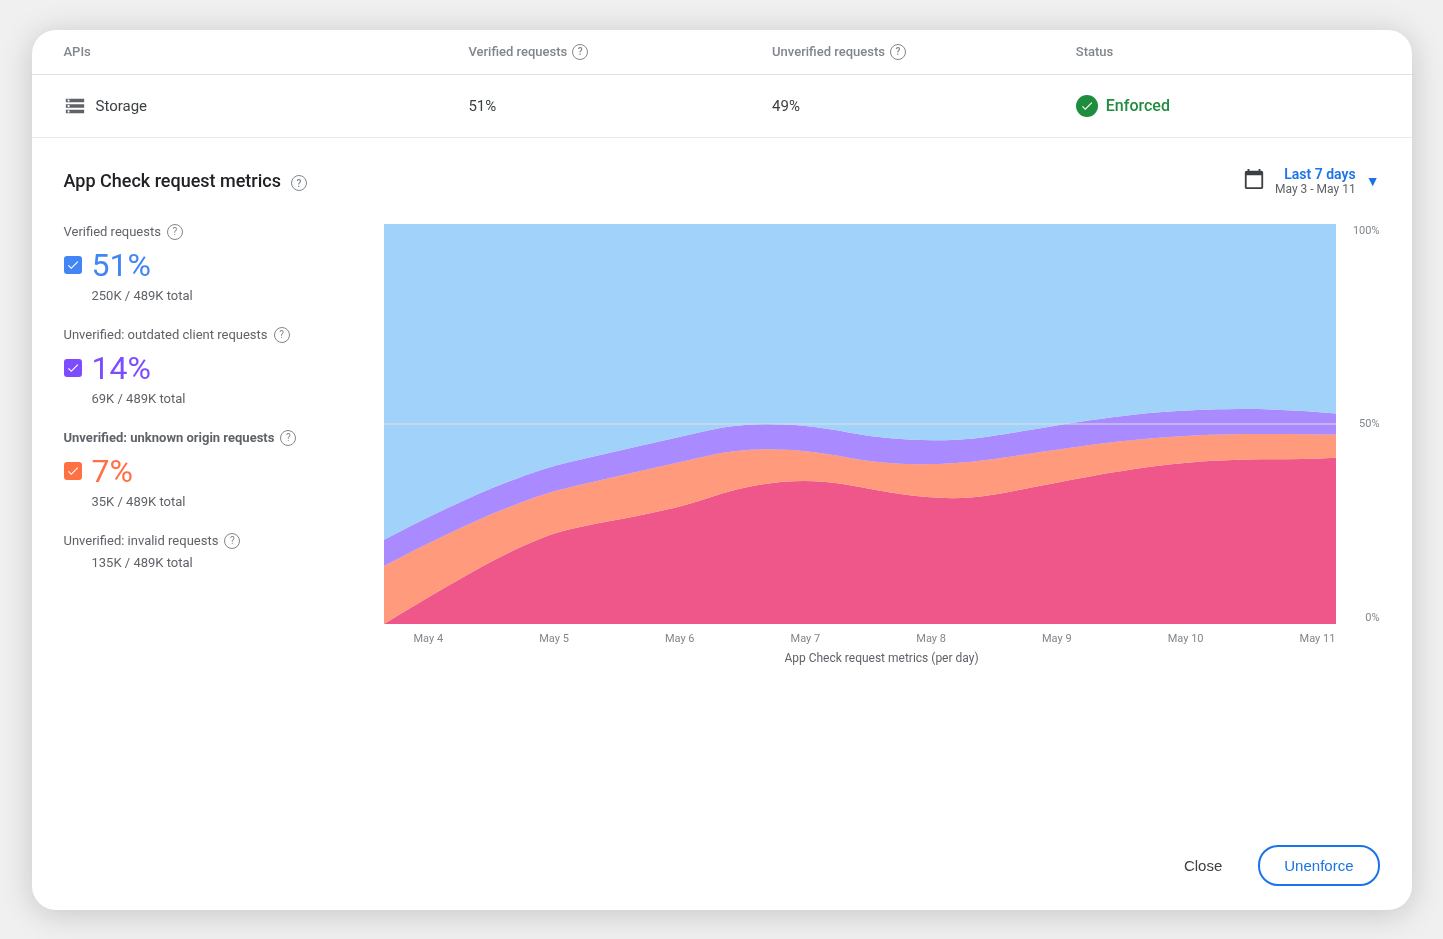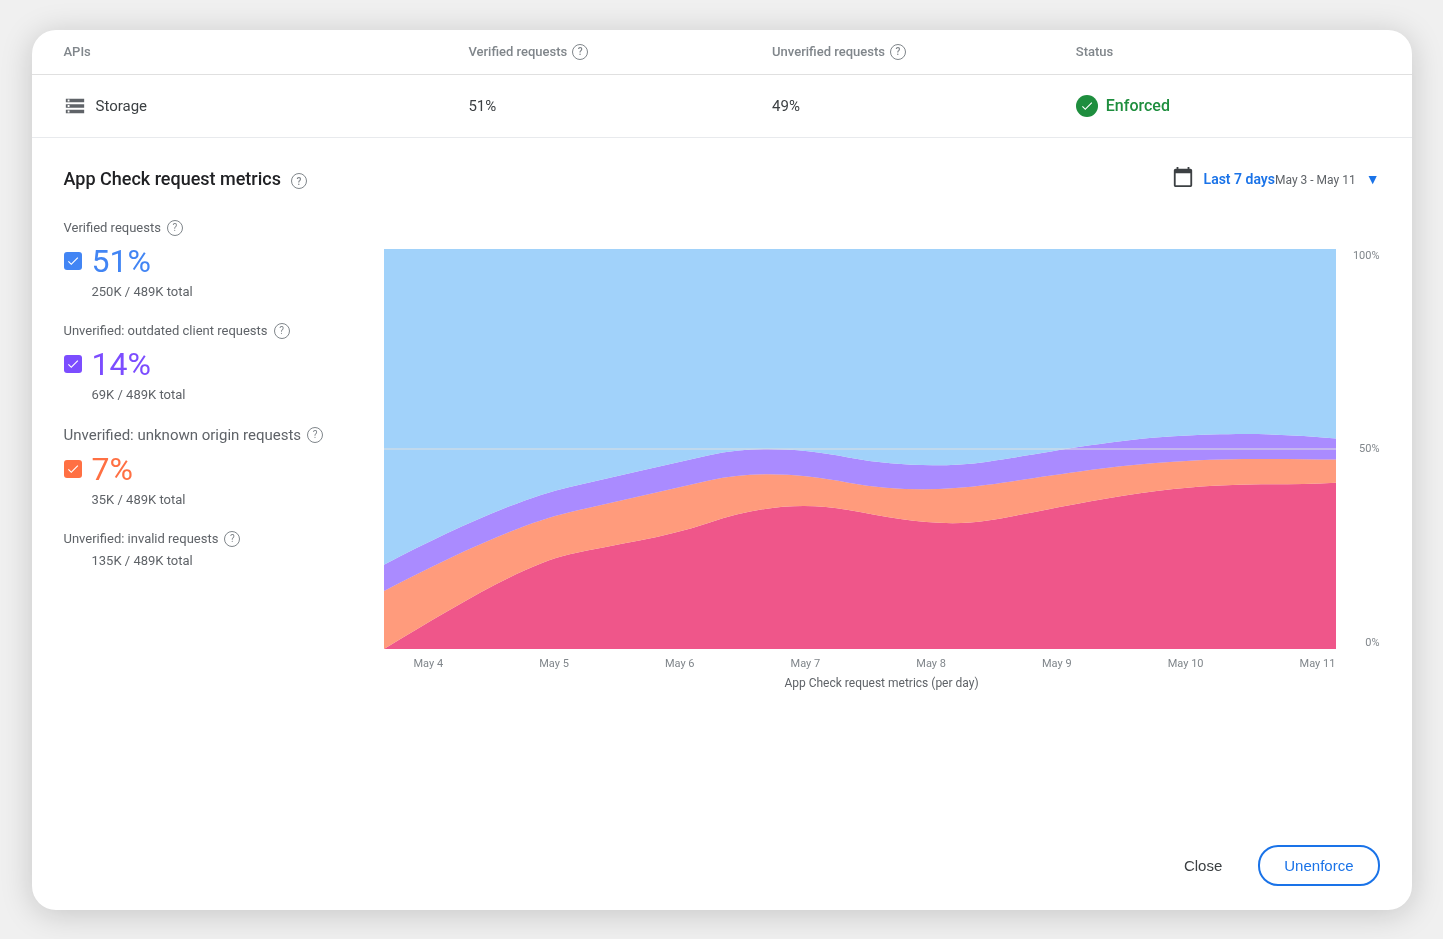--- a/index.html
+++ b/index.html
@@ -119,21 +119,21 @@
     .date-range-control {
       display: flex;
       align-items: center;
       gap: 10px;
     }
     .calendar-icon {
       color: #3c4043;
     }
     .date-range-text {
       display: flex;
-      flex-direction: row;
+      flex-direction: column;
       align-items: flex-end;
     }
     .date-range-label {
       font-size: 14px;
       font-weight: 600;
       color: #1a73e8;
     }
     .date-range-sub {
       font-size: 12px;
       color: #5f6368;
@@ -191,21 +191,20 @@
       margin-left: 28px;
     }
     .chart-area {
       flex: 1;
       position: relative;
     }
     .chart-container {
       position: relative;
       width: 100%;
       height: 400px;
-      margin-top: 29px;
     }
     .y-axis-labels {
       position: absolute;
       right: 0;
       top: 0;
       height: 100%;
       display: flex;
       flex-direction: column;
       justify-content: space-between;
       padding: 0;
@@ -363,21 +362,21 @@
         <svg viewBox="0 0 24 24" fill="white">
                   <path d="M9 16.17L4.83 12l-1.42 1.41L9 19 21 7l-1.41-1.41z"></path>
                 </svg>
       </div>
       <span class="legend-percent" style="color:#7c4dff;">14%</span>
     </div>
     <div class="legend-detail">69K / 489K total</div>
   </div>
           <div class="legend-item">
     <div class="legend-label-row">
-      <span style="font-size:15px;color:#5f6368;">Unverified: unknown origin requests</span>
+      <span style="font-size:13px;color:#5f6368;font-weight:bold;">Unverified: unknown origin requests</span>
       <span class="help-icon">?</span>
     </div>
     <div class="legend-value-row">
       <div class="checkbox" style="background:#ff7043;">
         <svg viewBox="0 0 24 24" fill="white">
                   <path d="M9 16.17L4.83 12l-1.42 1.41L9 19 21 7l-1.41-1.41z"></path>
                 </svg>
       </div>
       <span class="legend-percent" style="color:#ff7043;">7%</span>
     </div>

